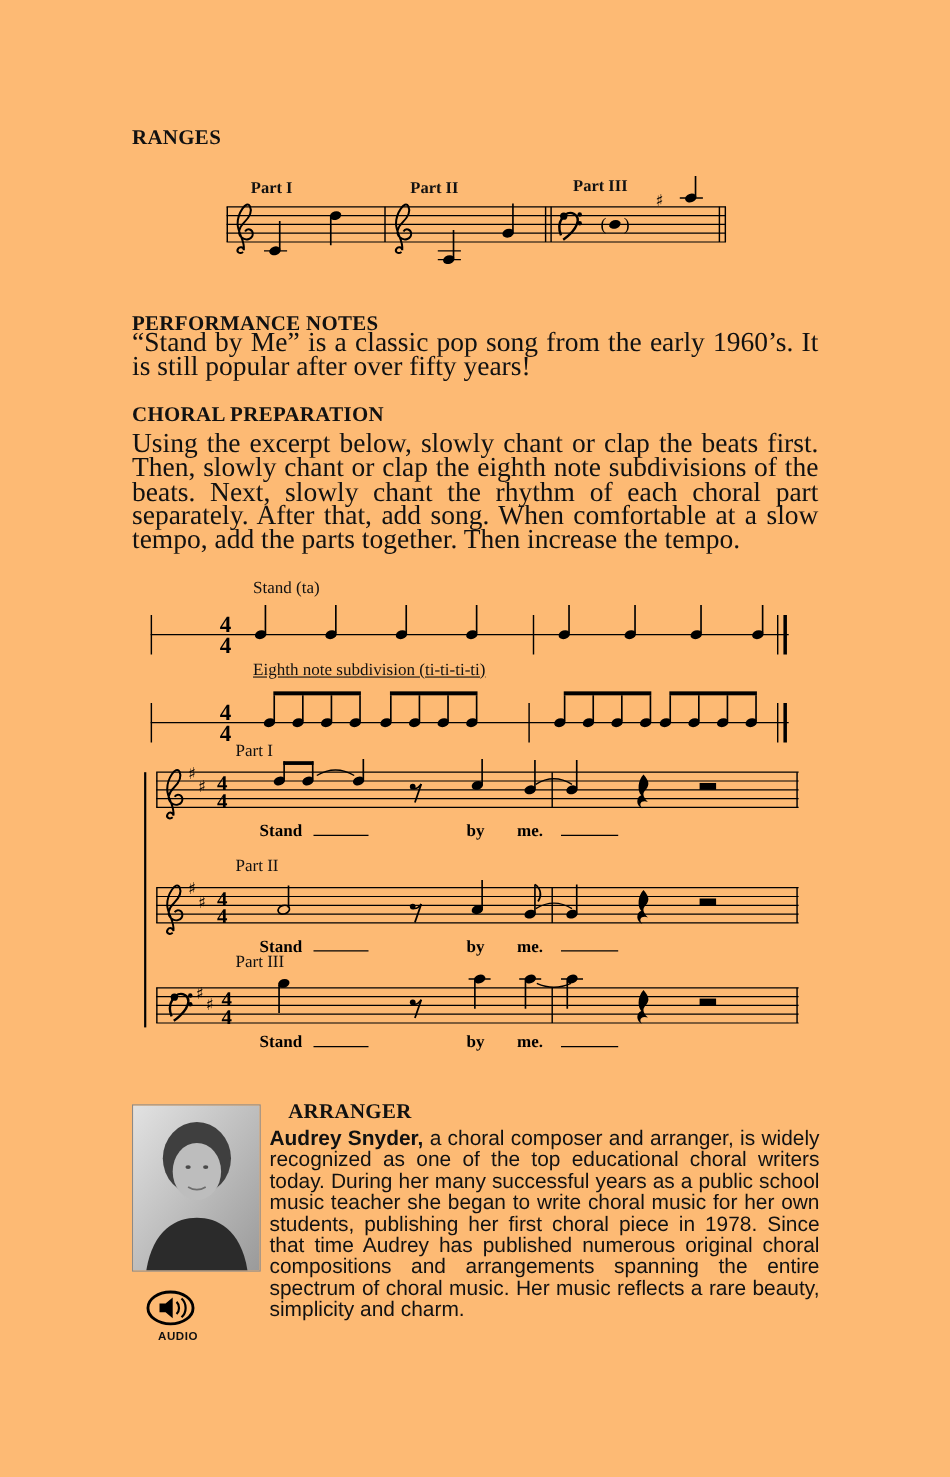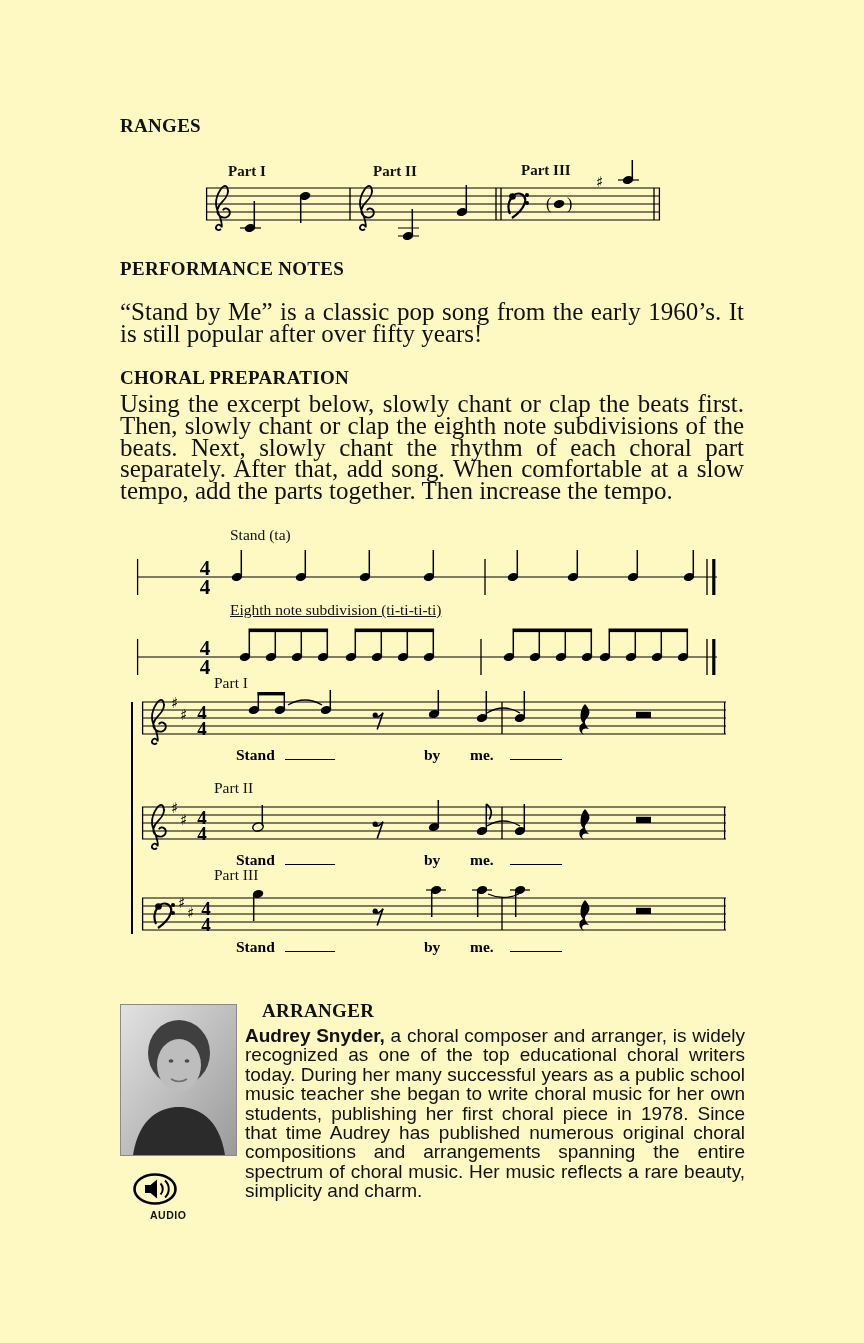--- a/index.html
+++ b/index.html
@@ -1,16 +1,16 @@
 <!DOCTYPE html>
 <html><head>
 <meta charset="utf-8">
 <style>
   html,body{margin:0;padding:0;background:#fff;}
-  .page{position:relative;width:864px;height:1343px;background:#fef9c3;overflow:hidden;
+  .page{position:relative;width:864px;height:1343px;background:#fdba74;overflow:hidden;
         font-family:"Liberation Serif",serif;color:#111;}
   .abs{position:absolute;}
   .sect-h{font-weight:bold;font-size:19px;letter-spacing:.3px;margin:0;}
   .bodytxt{font-size:25px;line-height:21.8px;text-align:justify;margin:0;width:624px;left:120px;}
   .small-label{font-size:15.5px;}
   .part-label-bold{font-weight:bold;font-size:15px;}
   svg{display:block;}
   svg *{vector-effect:none;}
   .sline{stroke:#000;stroke-width:1.1;}
   .bl{stroke:#000;stroke-width:1.3;}
@@ -21,21 +21,21 @@
   .par{font:16px "Liberation Serif",serif;fill:#000;}
   .lyr{font:bold 15.5px "Liberation Serif",serif;fill:#000;}
   .tie{fill:none;stroke:#000;stroke-width:1.3;}
   .ext{stroke:#000;stroke-width:1.1;}
   .ledger{stroke:#000;stroke-width:1.2;}
   .bracket{width:2px;background:#000;}
   .arr-bio{font-family:"Liberation Sans",sans-serif;font-size:19px;line-height:19.4px;
            text-align:justify;margin:0;}
   .audio-txt{font-size:15.5px;line-height:19px;text-align:justify;margin:0;}
   .audio-badge{font-family:"Liberation Sans",sans-serif;font-weight:bold;font-size:10.5px;
-               text-align:left;letter-spacing:.5px;margin-left:20px;}
+               text-align:right;letter-spacing:.5px;}
   .photo-frame{border:1px solid #8a8a8a;}
 </style>
 </head>
 <body>
 
 <svg width="0" height="0" style="position:absolute" aria-hidden="true">
   <defs>
     <ellipse id="nh" cx="0" cy="0" rx="5.3" ry="3.9" transform="rotate(-18)" fill="#000"></ellipse>
     <ellipse id="nho" cx="0" cy="0" rx="5.3" ry="3.9" transform="rotate(-18)" fill="none" stroke="#000" stroke-width="1.5"></ellipse>
     <g id="tclef" fill="none" stroke="#000" stroke-width="1.8">
@@ -99,21 +99,21 @@
     <use href="#bclef" transform="translate(316,32)"></use>
     <text class="par" x="348" y="53">(</text>
     <use href="#nh" x="361" y="48"></use>
     <text class="par" x="369" y="53">)</text>
     <text class="acc" x="398" y="31">♯</text>
     <path class="ledger" d="M420,24 H441"></path>
     <use href="#nh" x="430" y="24"></use>
     <path d="M434.3,22.5 V4" stroke="#000" stroke-width="1.5"></path>
   </svg>
 
-  <h2 class="abs sect-h" style="left:120px;top:258px;">PERFORMANCE NOTES</h2>
+  <h2 class="abs sect-h" style="left:120px;top:284px;">PERFORMANCE NOTES</h2>
   <p class="abs bodytxt" style="top:301px;">“Stand by Me” is a classic pop song from the early 1960’s. It is still popular after over fifty years!</p>
 
   <h2 class="abs sect-h" style="left:120px;top:367px;">CHORAL PREPARATION</h2>
   <p class="abs bodytxt" style="top:393px;">Using the excerpt below, slowly chant or clap the beats first. Then, slowly chant or clap the eighth note subdivisions of the beats. Next, slowly chant the rhythm of each choral part separately. After that, add song. When comfortable at a slow tempo, add the parts together. Then increase the tempo.</p>
 
   <div class="abs small-label" style="left:230px;top:526px;">Stand (ta)</div>
   <svg class="abs" style="left:133px;top:543px;" width="588" height="56" viewBox="0 0 588 56">
     <path class="sline" d="M4,34 H584"></path>
     <path class="bl" d="M4.6,16 V52 M352,16 V52 M574,16 V52"></path>
     <path class="blk" d="M580.8,16 V52"></path>

